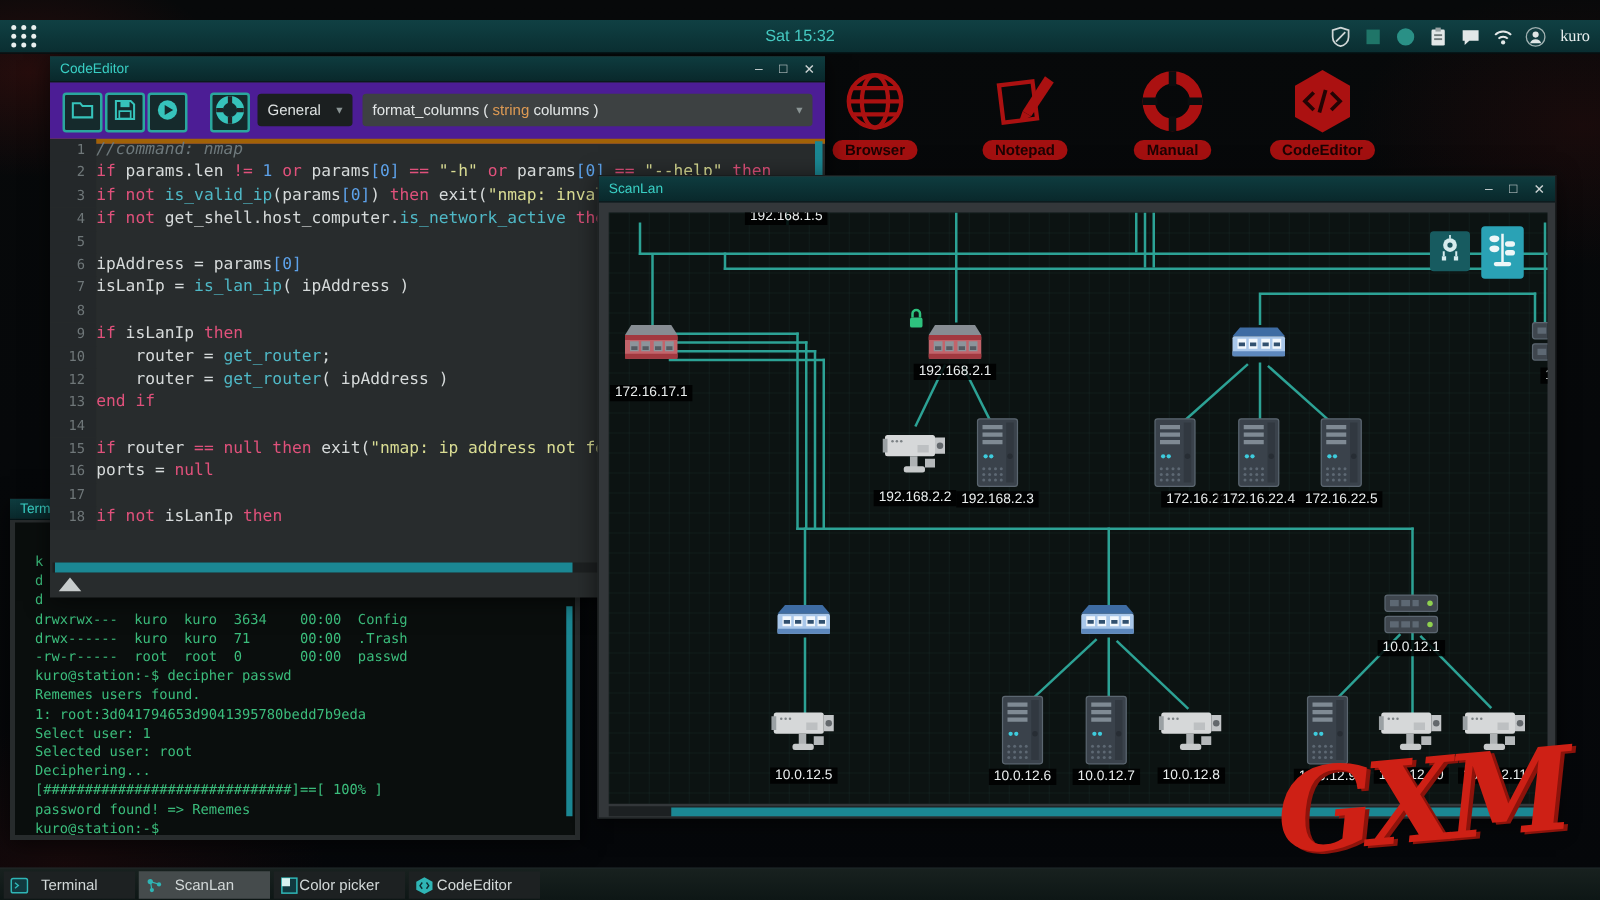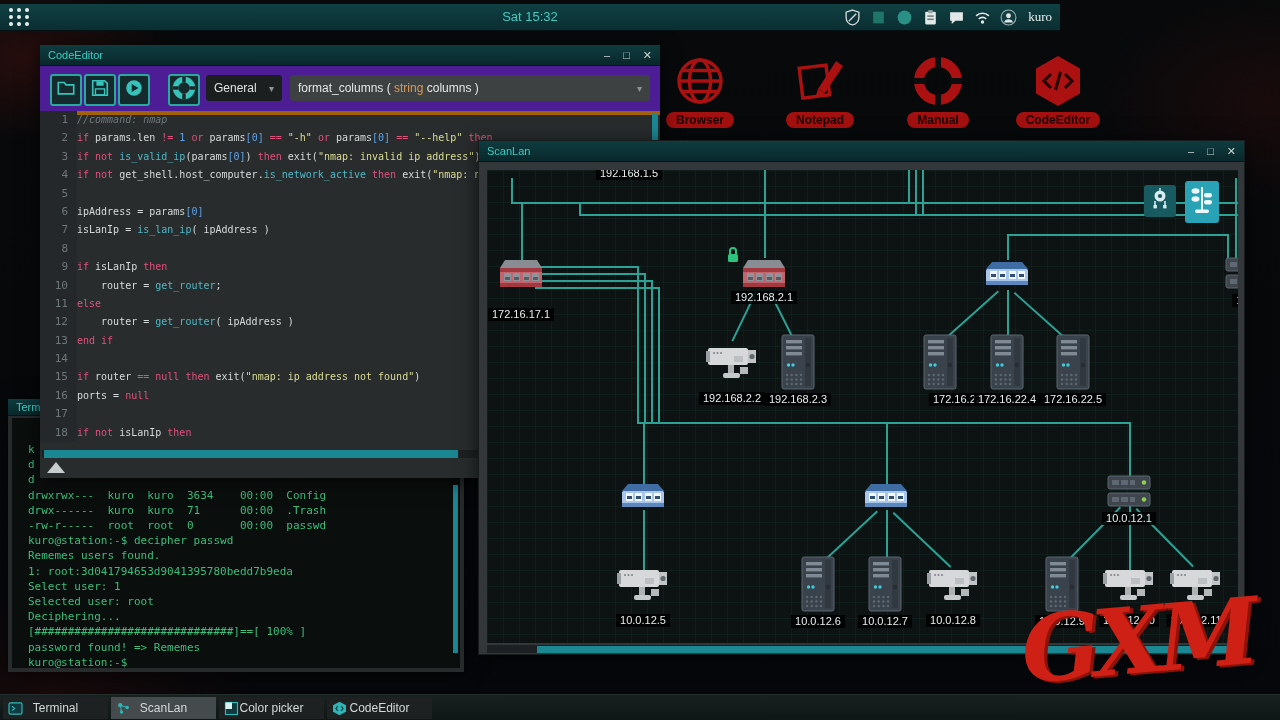--- a/index.html
+++ b/index.html
@@ -4,21 +4,21 @@
 <style>
   html,body{margin:0;padding:0;background:#000;}
   #screen{position:relative;width:1280px;height:720px;overflow:hidden;
     font-family:"Liberation Sans",sans-serif;
     background:
       radial-gradient(220px 120px at 2% 8%, rgba(150,28,22,.22), transparent 70%),
       radial-gradient(260px 160px at 99% 14%, rgba(120,22,18,.16), transparent 70%),
       radial-gradient(300px 160px at 4% 96%, rgba(130,24,18,.14), transparent 70%),
       linear-gradient(#07090a,#05070a);}
   
-  #topbar{position:absolute;left:0;top:4px;width:1060px;height:26px;z-index:70;
+  #topbar{position:absolute;left:0;top:16px;width:1280px;height:26px;z-index:70;
     background:linear-gradient(#104043,#0a2e31);border-bottom:1px solid #031012;}
   #appsgrid{position:absolute;left:9px;top:4px;width:22px;height:19px;display:grid;
     grid-template-columns:repeat(3,1fr);grid-template-rows:repeat(3,1fr);gap:2px;}
   #appsgrid i{width:4px;height:4px;border-radius:50%;background:#e9efef;}
   #clock{position:absolute;left:0;right:0;top:0;height:26px;line-height:26px;text-align:center;
     color:#45c9c1;font-size:13px;}
   #tray{position:absolute;right:8px;top:0;height:26px;display:flex;align-items:center;gap:9px;}
   #tray .ticon{width:17px;height:17px;display:flex;align-items:center;justify-content:center;}
   #trayuser{color:#e8eeee;font-size:13px;margin-left:2px;font-family:Liberation Serif, serif;}
   
@@ -45,21 +45,21 @@
   .dd .chev{margin-left:auto;color:#8a9494;font-size:10px;}
   #dd1{left:166px;width:76px;background:#1b1f20;}
   #dd2{left:250px;width:360px;background:#3d4142;}
   #dd2 .sarg{color:#dd9a54;}
   #dd2 .sp{color:#e3e7e7;}
   #cecode{position:absolute;left:0;top:66px;width:620px;height:339px;overflow:hidden;
     font-family:"DejaVu Sans Mono",monospace;}
   .crow{display:flex;height:18.4px;}
   .lnum{width:28px;flex:0 0 28px;text-align:right;padding-right:9px;color:#6f7779;
     background:#24282a;font-size:11px;line-height:18.4px;}
-  .ltxt{white-space:pre;font-size:10px;line-height:18.4px;}
+  .ltxt{white-space:pre;font-size:13px;line-height:18.4px;}
   .tk-k{color:#e0517b}.tk-n{color:#5da2ea}.tk-f{color:#4fb8c6}
   .tk-s{color:#d9dc93}.tk-c{color:#6e797c;font-style:italic}.tk-p{color:#d6dada}
   #cehtrack{position:absolute;left:2px;top:405px;width:616px;height:8px;background:#1d2021;}
   #cehthumb{position:absolute;left:4px;top:405px;width:414px;height:8px;background:#1b8793;}
   #cevthumb{position:absolute;left:612px;top:68px;width:6px;height:112px;background:#1b8793;}
   #ceup{position:absolute;left:7px;top:417px;width:0;height:0;
     border-left:9px solid transparent;border-right:9px solid transparent;border-bottom:11px solid #c7cccc;}
   
   #term{left:8px;top:399px;width:456px;height:273px;background:#272b2c;z-index:10;overflow:hidden;}
   #term .titlebar{height:17px;}
@@ -256,24 +256,20 @@
           <div class="lnum">8</div>
           <div class="ltxt"></div>
         </div>
         <div class="crow">
           <div class="lnum">9</div>
           <div class="ltxt"><span class="tk-k">if </span><span class="tk-p">isLanIp</span><span class="tk-k"> then</span></div>
         </div>
         <div class="crow">
           <div class="lnum">10</div>
           <div class="ltxt"><span class="tk-p">    router = </span><span class="tk-f">get_router</span><span class="tk-p">;</span></div>
-        </div>
-        <div class="crow">
-          <div class="lnum">11</div>
-          <div class="ltxt"><span class="tk-k">else</span></div>
         </div>
         <div class="crow">
           <div class="lnum">12</div>
           <div class="ltxt"><span class="tk-p">    router = </span><span class="tk-f">get_router</span><span class="tk-p">( ipAddress )</span></div>
         </div>
         <div class="crow">
           <div class="lnum">13</div>
           <div class="ltxt"><span class="tk-k">end if</span></div>
         </div>
         <div class="crow">

